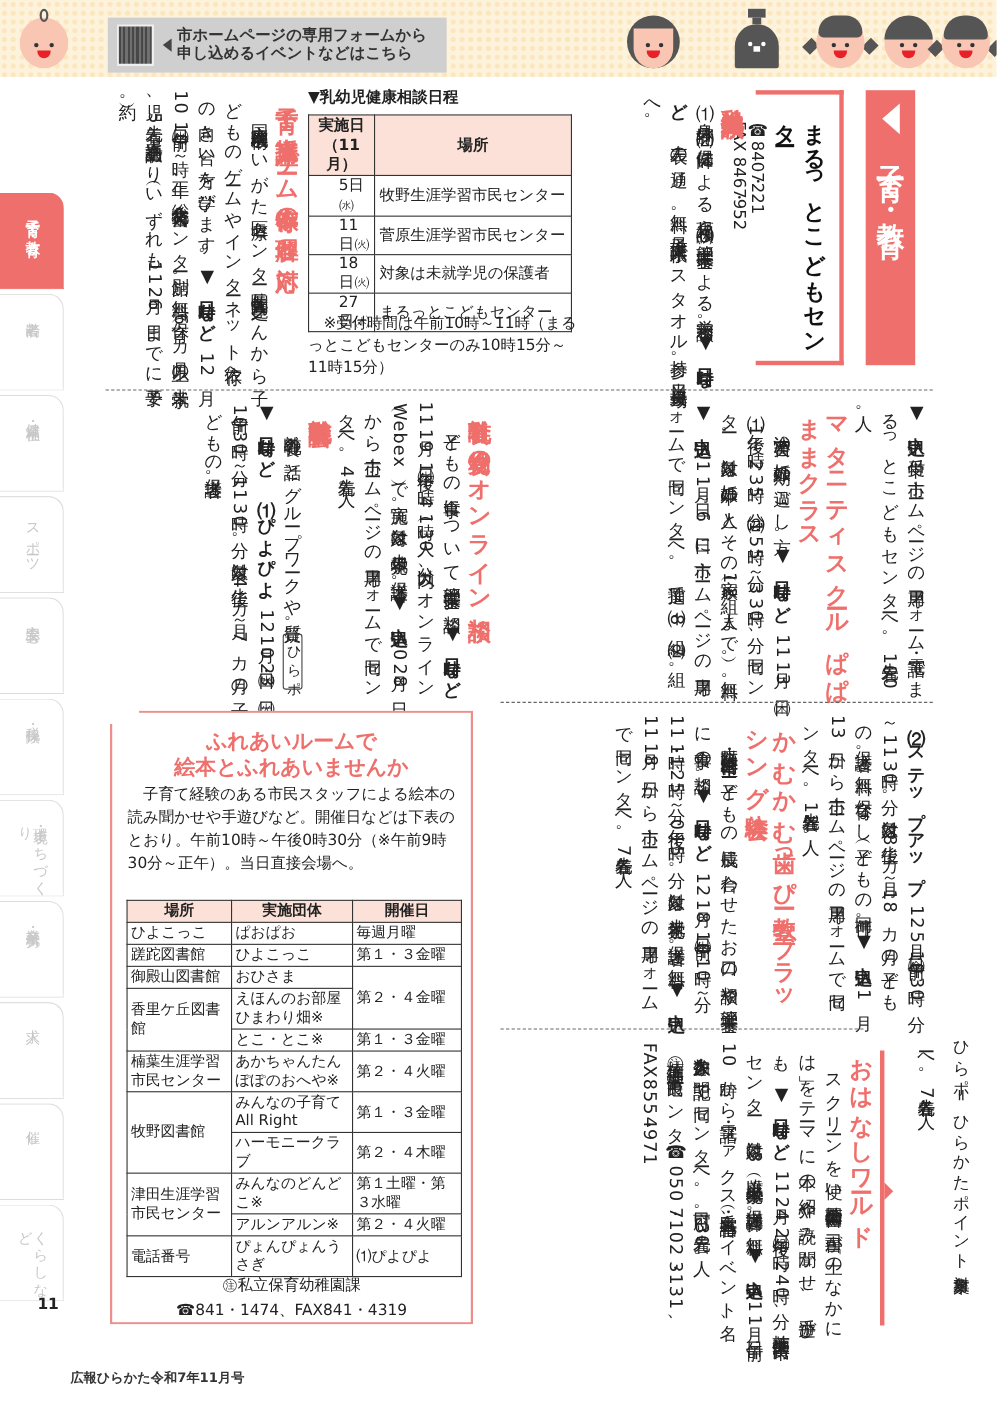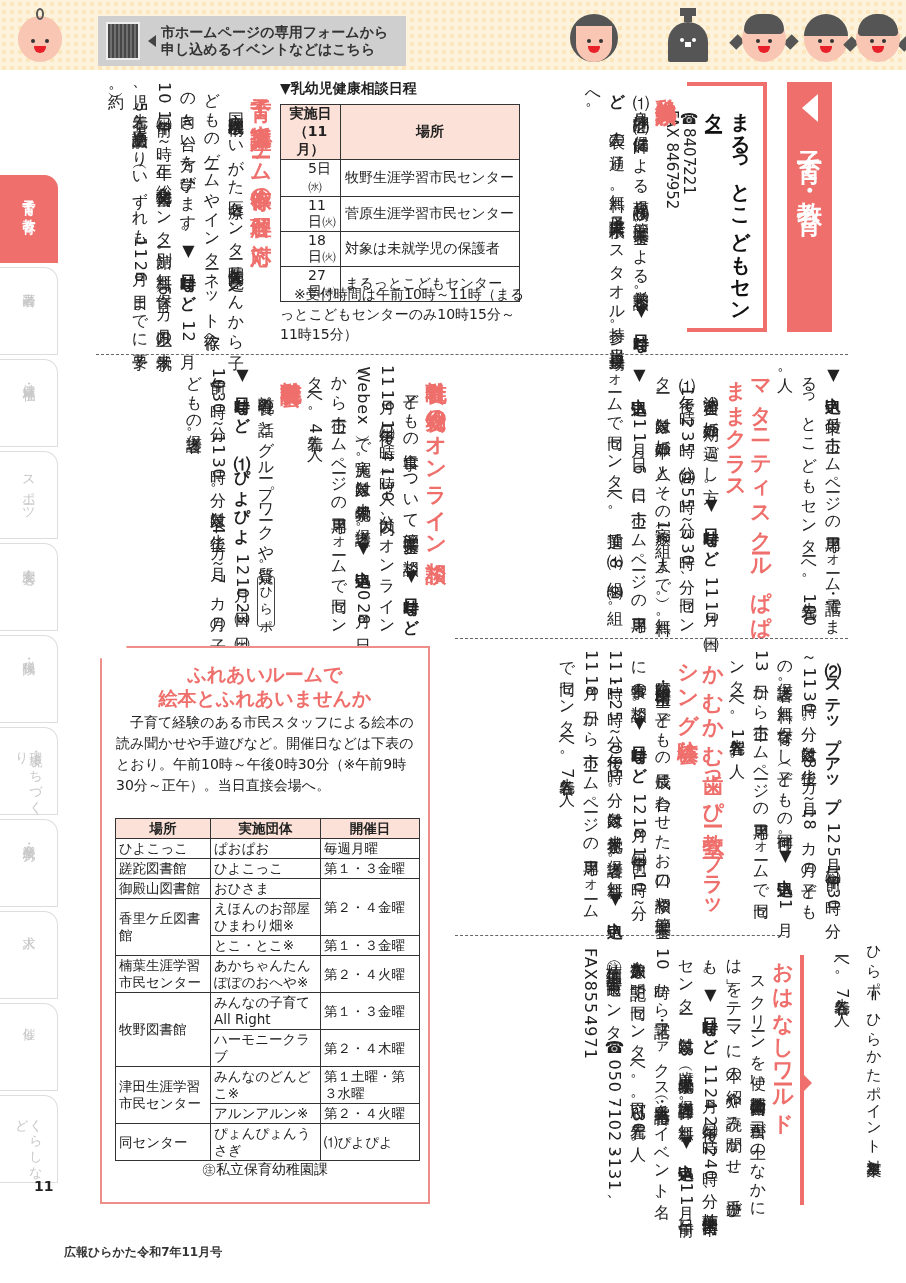--- a/index.html
+++ b/index.html
@@ -348,25 +348,26 @@
   <tr>
     <td class="c1" rowspan="2">津田生涯学習市民センター</td>
     <td class="c2">みんなのどんどこ※</td>
     <td>第１土曜・第３水曜</td>
   </tr>
   <tr>
     <td class="c2">アルンアルン※</td>
     <td>第２・４火曜</td>
   </tr>
   <tr>
-    <td class="c1">同センター</td>
+    <td class="c1">電話番号</td>
     <td class="c2">ぴょんぴょんうさぎ</td>
     <td>⑴ぴよぴよ</td>
   </tr>
 </tbody>
   </table>
 
 <div class="fureai-contact">
   <div>㊟私立保育幼稚園課</div>
+  <div>☎841・1474、FAX841・4319</div>
 </div>
 
 <div class="footer-page">11</div>
 <div class="footer-title">広報ひらかた令和7年11月号</div>
 
 </body></html>

